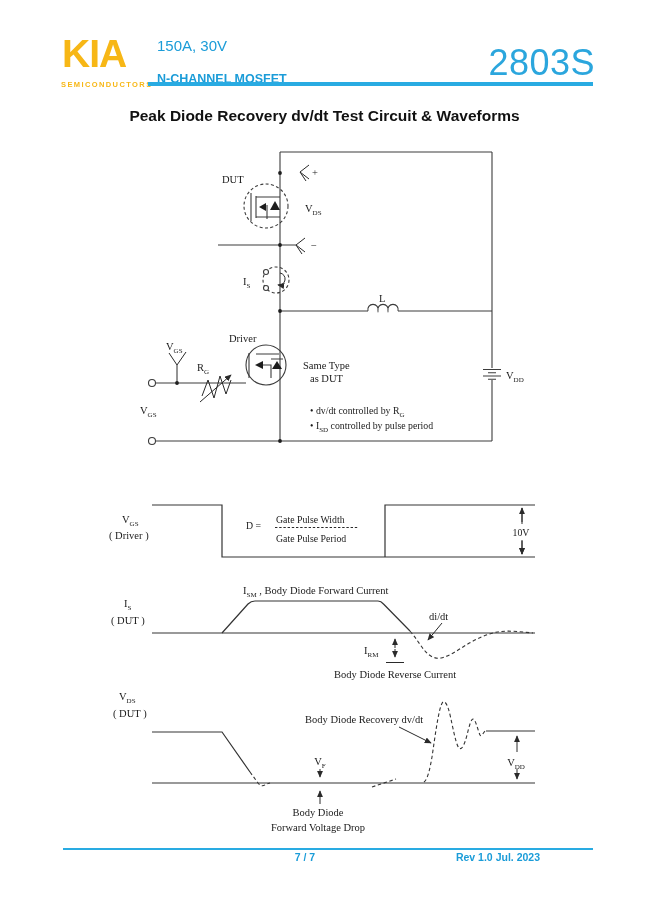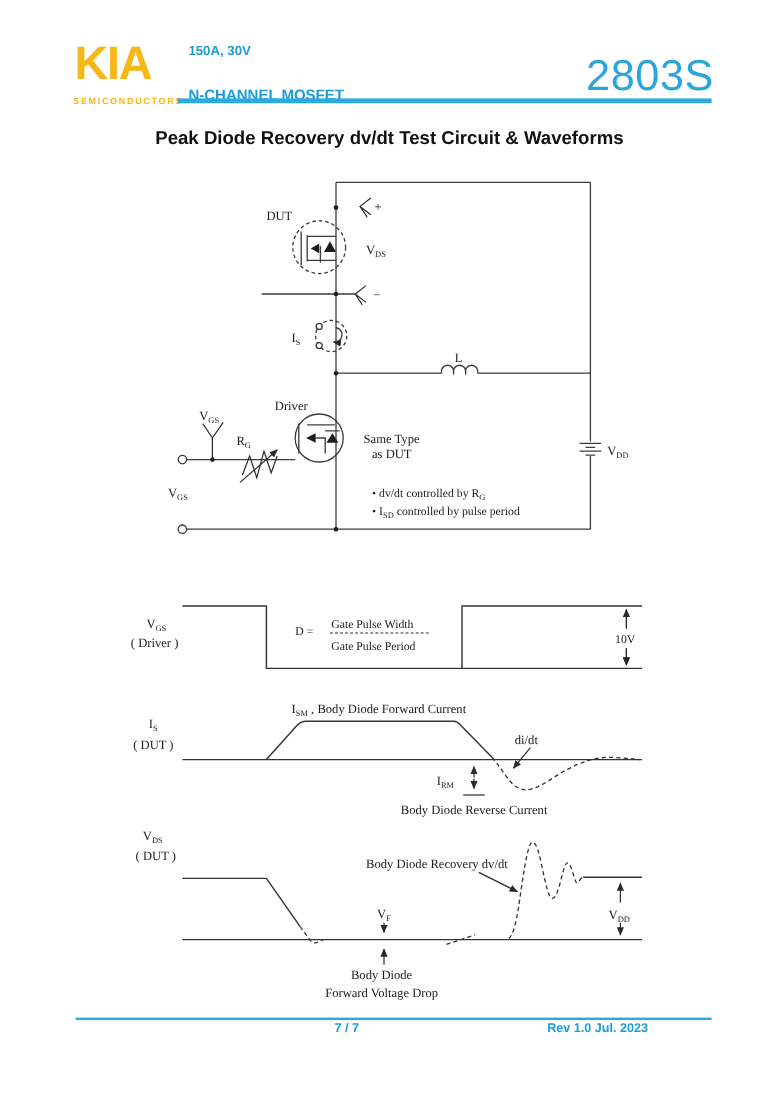--- a/index.html
+++ b/index.html
@@ -2,29 +2,29 @@
 <html><head>
 <meta charset="utf-8">
 <style>
   html,body{margin:0;padding:0;background:#fff;}
   #page{position:relative;width:649px;height:917px;background:#ffffff;overflow:hidden;
         font-family:"Liberation Sans",sans-serif;}
   .abs{position:absolute;}
   
   #logo{left:62px;top:34px;font-size:39px;font-weight:bold;letter-spacing:-1px;line-height:1;}
   #logo-sub{left:61px;top:80px;font-size:7.5px;font-weight:bold;letter-spacing:1.4px;}
-  #rating{left:157px;top:37px;font-size:11px;font-weight:bold;}
+  #rating{left:157px;top:37px;font-size:15px;font-weight:normal;}
   #devtype{left:157px;top:72px;font-size:12.5px;font-weight:bold;}
   #part{top:42px;right:54px;font-size:36px;letter-spacing:0.5px;}
   #hdr-rule{left:148px;top:82px;width:445px;height:4px;}
   
   #doc-title{left:0;top:107px;width:649px;text-align:center;font-size:15.5px;font-weight:bold;color:#111;}
   
   #ftr-rule{left:63px;top:848px;width:530px;height:2px;}
-  #page-num{left:254px;top:851px;width:70px;text-align:center;font-size:10.5px;font-weight:bold;}
+  #page-num{left:270px;top:851px;width:70px;text-align:center;font-size:10.5px;font-weight:bold;}
   #rev{top:851px;right:109px;font-size:10.5px;font-weight:bold;}
   
   #fig{left:0;top:0;}
   .wire{stroke:#3c3c3c;stroke-width:1.1;fill:none;}
   .wire-d{stroke:#3c3c3c;stroke-width:1.1;fill:none;stroke-dasharray:3,2.4;}
   .wave{stroke:#343434;stroke-width:1.2;fill:none;}
   .wave-d{stroke:#343434;stroke-width:1.1;fill:none;stroke-dasharray:3.5,2.6;}
   .ann{stroke:#2a2a2a;stroke-width:1;fill:none;}
   .dot{fill:#1d1d1d;}
   .term{fill:#ffffff;stroke:#3c3c3c;stroke-width:1.1;}

